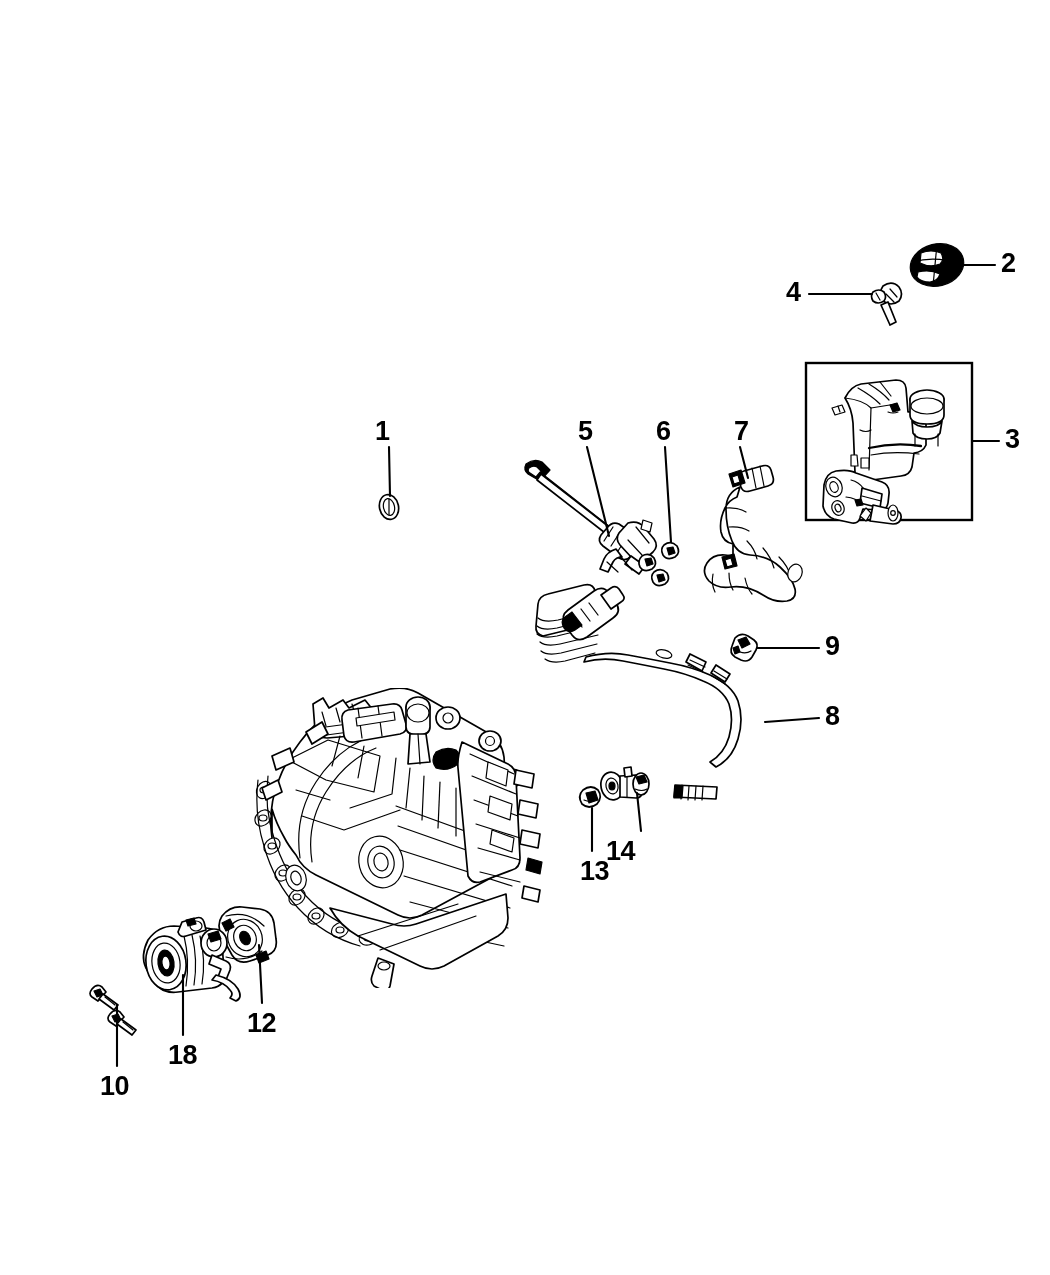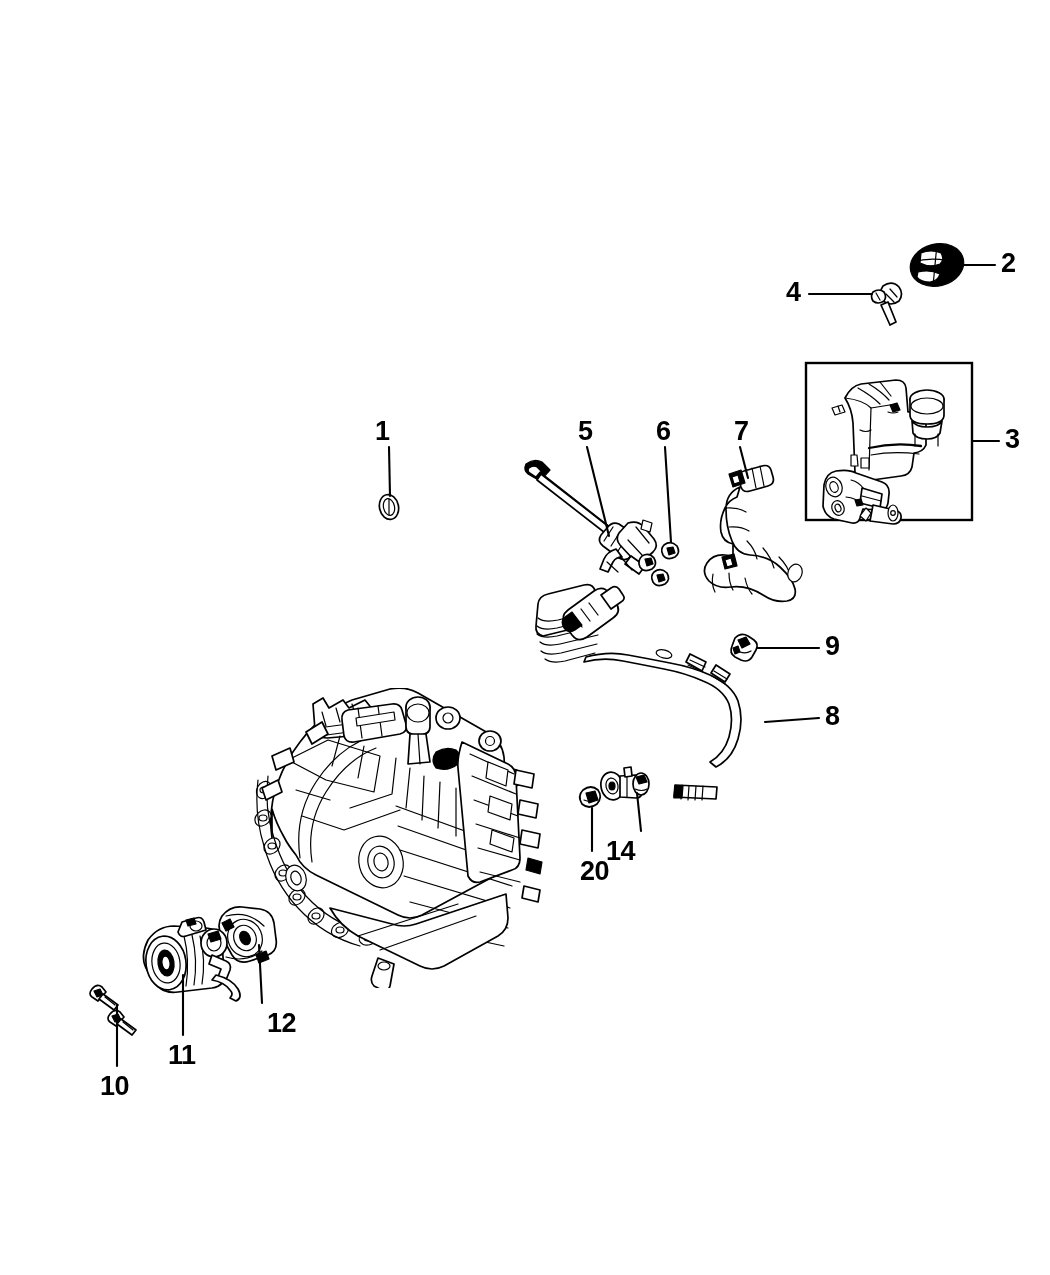--- a/index.html
+++ b/index.html
@@ -510,19 +510,19 @@
       <div class="callout-label" style="left: 375px; top: 418px;">1</div>
       <div class="callout-label" style="left: 1001px; top: 250px;">2</div>
       <div class="callout-label" style="left: 1005px; top: 426px;">3</div>
       <div class="callout-label" style="left: 786px; top: 279px;">4</div>
       <div class="callout-label" style="left: 578px; top: 418px;">5</div>
       <div class="callout-label" style="left: 656px; top: 418px;">6</div>
       <div class="callout-label" style="left: 734px; top: 418px;">7</div>
       <div class="callout-label" style="left: 825px; top: 703px;">8</div>
       <div class="callout-label" style="left: 825px; top: 633px;">9</div>
       <div class="callout-label" style="left: 100px; top: 1073px;">10</div>
-      <div class="callout-label" style="left: 168px; top: 1042px;">11</div>
-      <div class="callout-label" style="left: 247px; top: 1010px; margin-left: 20px;">12</div>
-      <div class="callout-label" style="left: 580px; top: 858px;">20</div>
+      <div class="callout-label" style="left: 168px; top: 1042px;">18</div>
+      <div class="callout-label" style="left: 247px; top: 1010px;">12</div>
+      <div class="callout-label" style="left: 580px; top: 858px;">13</div>
       <div class="callout-label" style="left: 606px; top: 838px;">14</div>
     </div>
 
 </div>
 
 </body></html>

